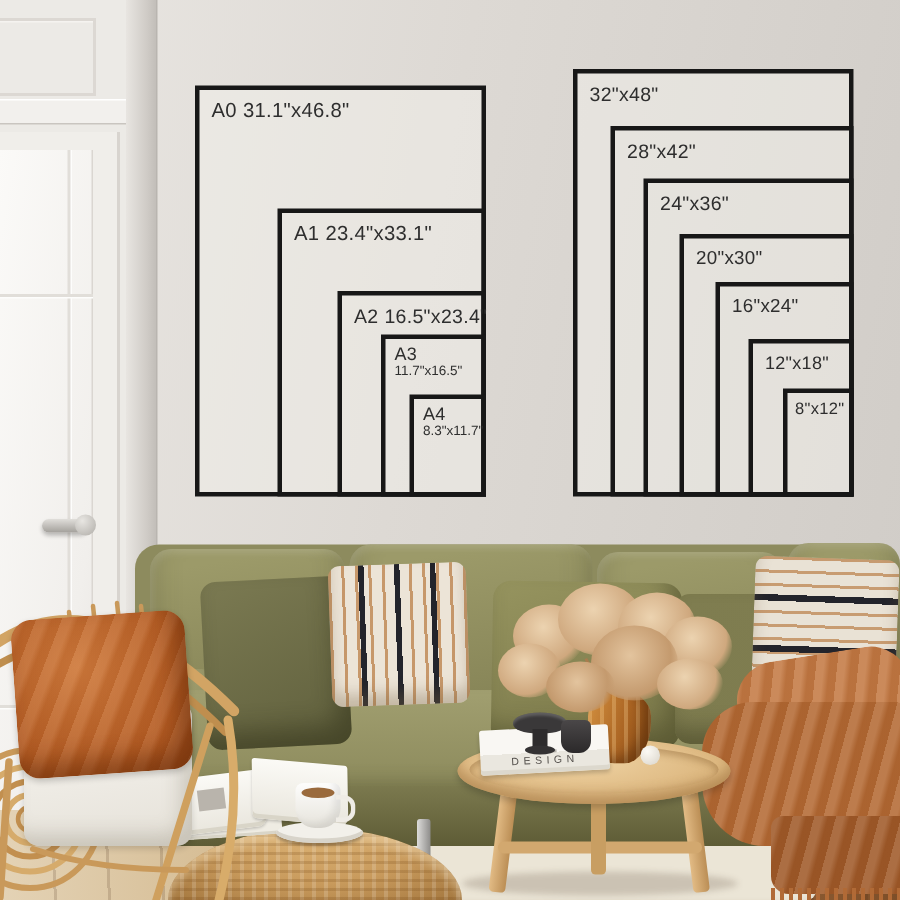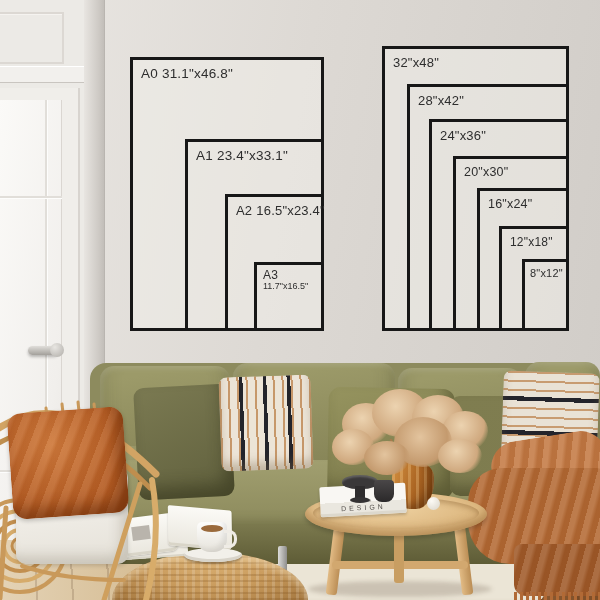--- a/index.html
+++ b/index.html
@@ -40,21 +40,21 @@
          background:repeating-linear-gradient(87deg,rgba(60,30,10,.16) 0 2px,transparent 2px 36px);}
   .rug{left:148px;top:552px;width:396px;height:48px;border-radius:6px;
        background:#ebe5d6;box-shadow:inset 0 2px 4px rgba(120,100,70,.18);}
 
   
   .chart{z-index:3;}
   .chart .rect{position:absolute;right:0;bottom:0;border:3px solid #171717;box-sizing:border-box;}
   .chart .outer{background:rgba(241,238,233,.55);}
   .chart-a{left:130px;top:57px;width:194px;height:274px;}
   .a0{width:194px;height:274px;} .a1{width:139px;height:192px;} .a2{width:99px;height:137px;}
-  .a3{width:70px;height:69px;}  .a4{width:51px;height:68px;}
+  .a3{width:70px;height:108px;}  .a4{width:51px;height:68px;}
   .chart-in{left:382px;top:46px;width:187px;height:285px;}
   .i0{width:187px;height:285px;} .i1{width:162px;height:247px;} .i2{width:140px;height:212px;}
   .i3{width:116px;height:175px;} .i4{width:92px;height:143px;}  .i5{width:70px;height:105px;}
   .i6{width:47px;height:72px;}
   .lbl{position:absolute;top:6px;left:8px;color:#2e2e2e;white-space:nowrap;letter-spacing:.2px;}
   .a0 .lbl,.a1 .lbl{font-size:13.5px;}
   .a2 .lbl{font-size:13px;}
   .a3 .lbl,.a4 .lbl{font-size:12px;top:4px;left:6px;line-height:1.05;}
   .dims{margin-left:4px;}
   .stacked .dims{display:block;margin-left:0;font-size:9px;letter-spacing:0;}
@@ -256,20 +256,23 @@
       <span class="lbl"><span>A0</span><span class="dims">31.1"x46.8"</span></span>
     </div>
     <div class="rect a1">
       <span class="lbl"><span>A1</span><span class="dims">23.4"x33.1"</span></span>
     </div>
     <div class="rect a2">
       <span class="lbl"><span>A2</span><span class="dims">16.5"x23.4"</span></span>
     </div>
     <div class="rect a3 stacked">
       <span class="lbl"><span>A3</span><span class="dims">11.7"x16.5"</span></span>
+    </div>
+    <div class="rect a4 stacked">
+      <span class="lbl"><span>A4</span><span class="dims">8.3"x11.7"</span></span>
     </div>
   </div>
 
   <div class="abs chart chart-in">
     <div class="rect outer i0">
         <span class="lbl">32"x48"</span>
       </div>
     <div class="rect i1">
         <span class="lbl">28"x42"</span>
       </div>

